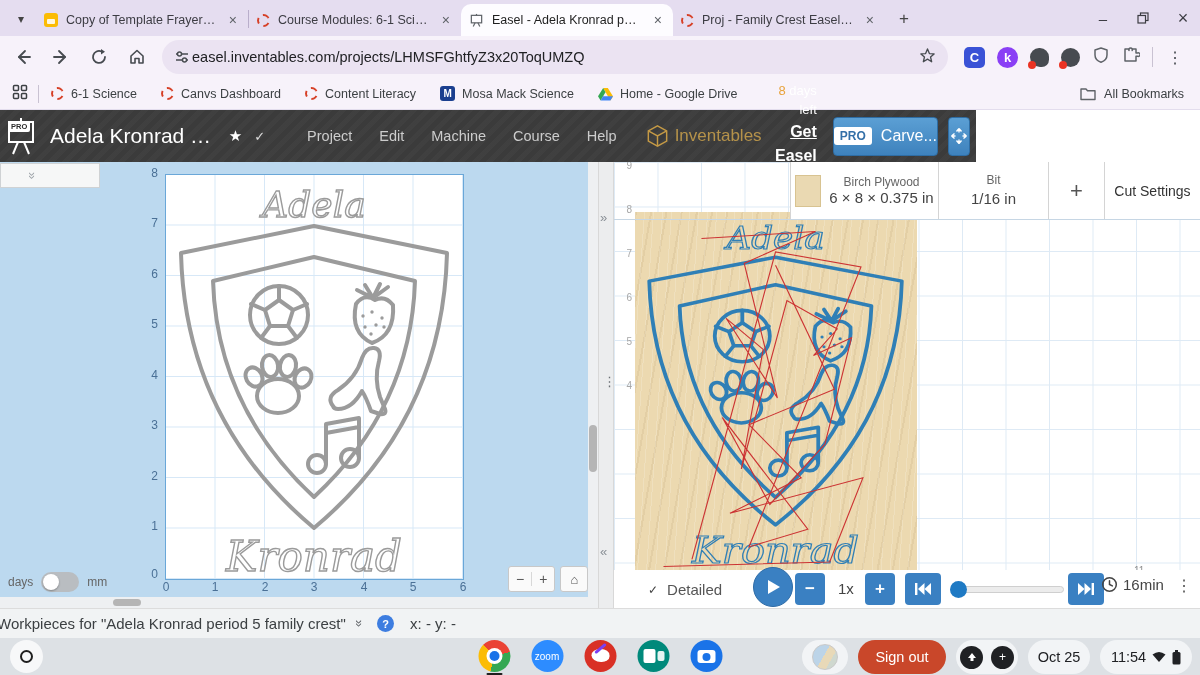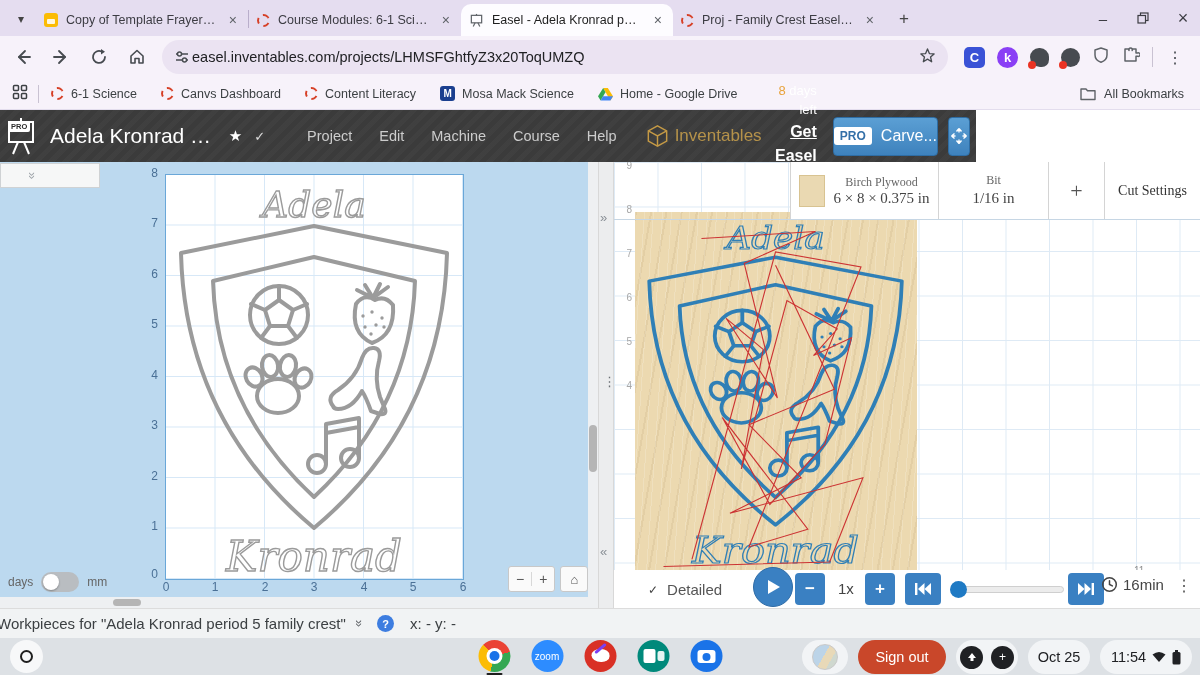--- a/index.html
+++ b/index.html
@@ -87,21 +87,21 @@
   .hscroll .thumb{position:absolute;left:113px;top:2px;width:28px;height:7px;border-radius:4px;background:#b5b5b5;}
   .divider{position:absolute;left:598px;top:0;width:16px;height:446px;background:#ecedee;border-left:1px solid #d8d8d8;border-right:1px solid #d8d8d8;box-sizing:border-box;}
   .divider .d-top{position:absolute;left:1px;top:48px;color:#8a9096;font-size:13px;}
   .divider .d-grip{position:absolute;left:4px;top:212px;color:#6a6f74;font-size:13px;letter-spacing:-1px;}
   .divider .d-bot{position:absolute;left:1px;top:382px;color:#8a9096;font-size:13px;}
 
   
   .panelR{position:absolute;left:614px;top:0;width:586px;height:446px;background:#fff;overflow:hidden;
     background-image:linear-gradient(to right,#deeaf5 1px,transparent 1px),linear-gradient(to bottom,#deeaf5 1px,transparent 1px);
     background-size:43.5px 44.5px;}
-  .ptopbar{position:absolute;left:0;top:0;width:586px;height:58px;border-bottom:1px solid #c6d6e4;box-sizing:border-box;display:flex;justify-content:flex-end;font-family:Liberation Serif, serif;}
+  .ptopbar{position:absolute;left:0;top:0;width:586px;height:58px;border-bottom:1px solid #c6d6e4;box-sizing:border-box;display:flex;justify-content:flex-end;}
   .psec{background:#fff;height:100%;border-left:1px solid #d4d4d4;box-sizing:border-box;display:flex;align-items:center;justify-content:center;}
   .psec.mat{width:148px;gap:8px;}
   .swatch{width:24px;height:30px;background:#ead9b2;border:1px solid #d8c391;}
   .matname{font-size:12px;color:#666;text-align:center;}
   .matdims{font-size:15px;color:#444;text-align:center;}
   .psec.bit{width:110px;flex-direction:column;line-height:1.4;}
   .bitlabel{font-size:12px;color:#666;}
   .bitsize{font-size:15px;color:#444;}
   .psec.addbit{width:56px;font-size:22px;color:#555;font-weight:300;}
   .psec.cut{width:96px;font-size:14px;color:#333;}

